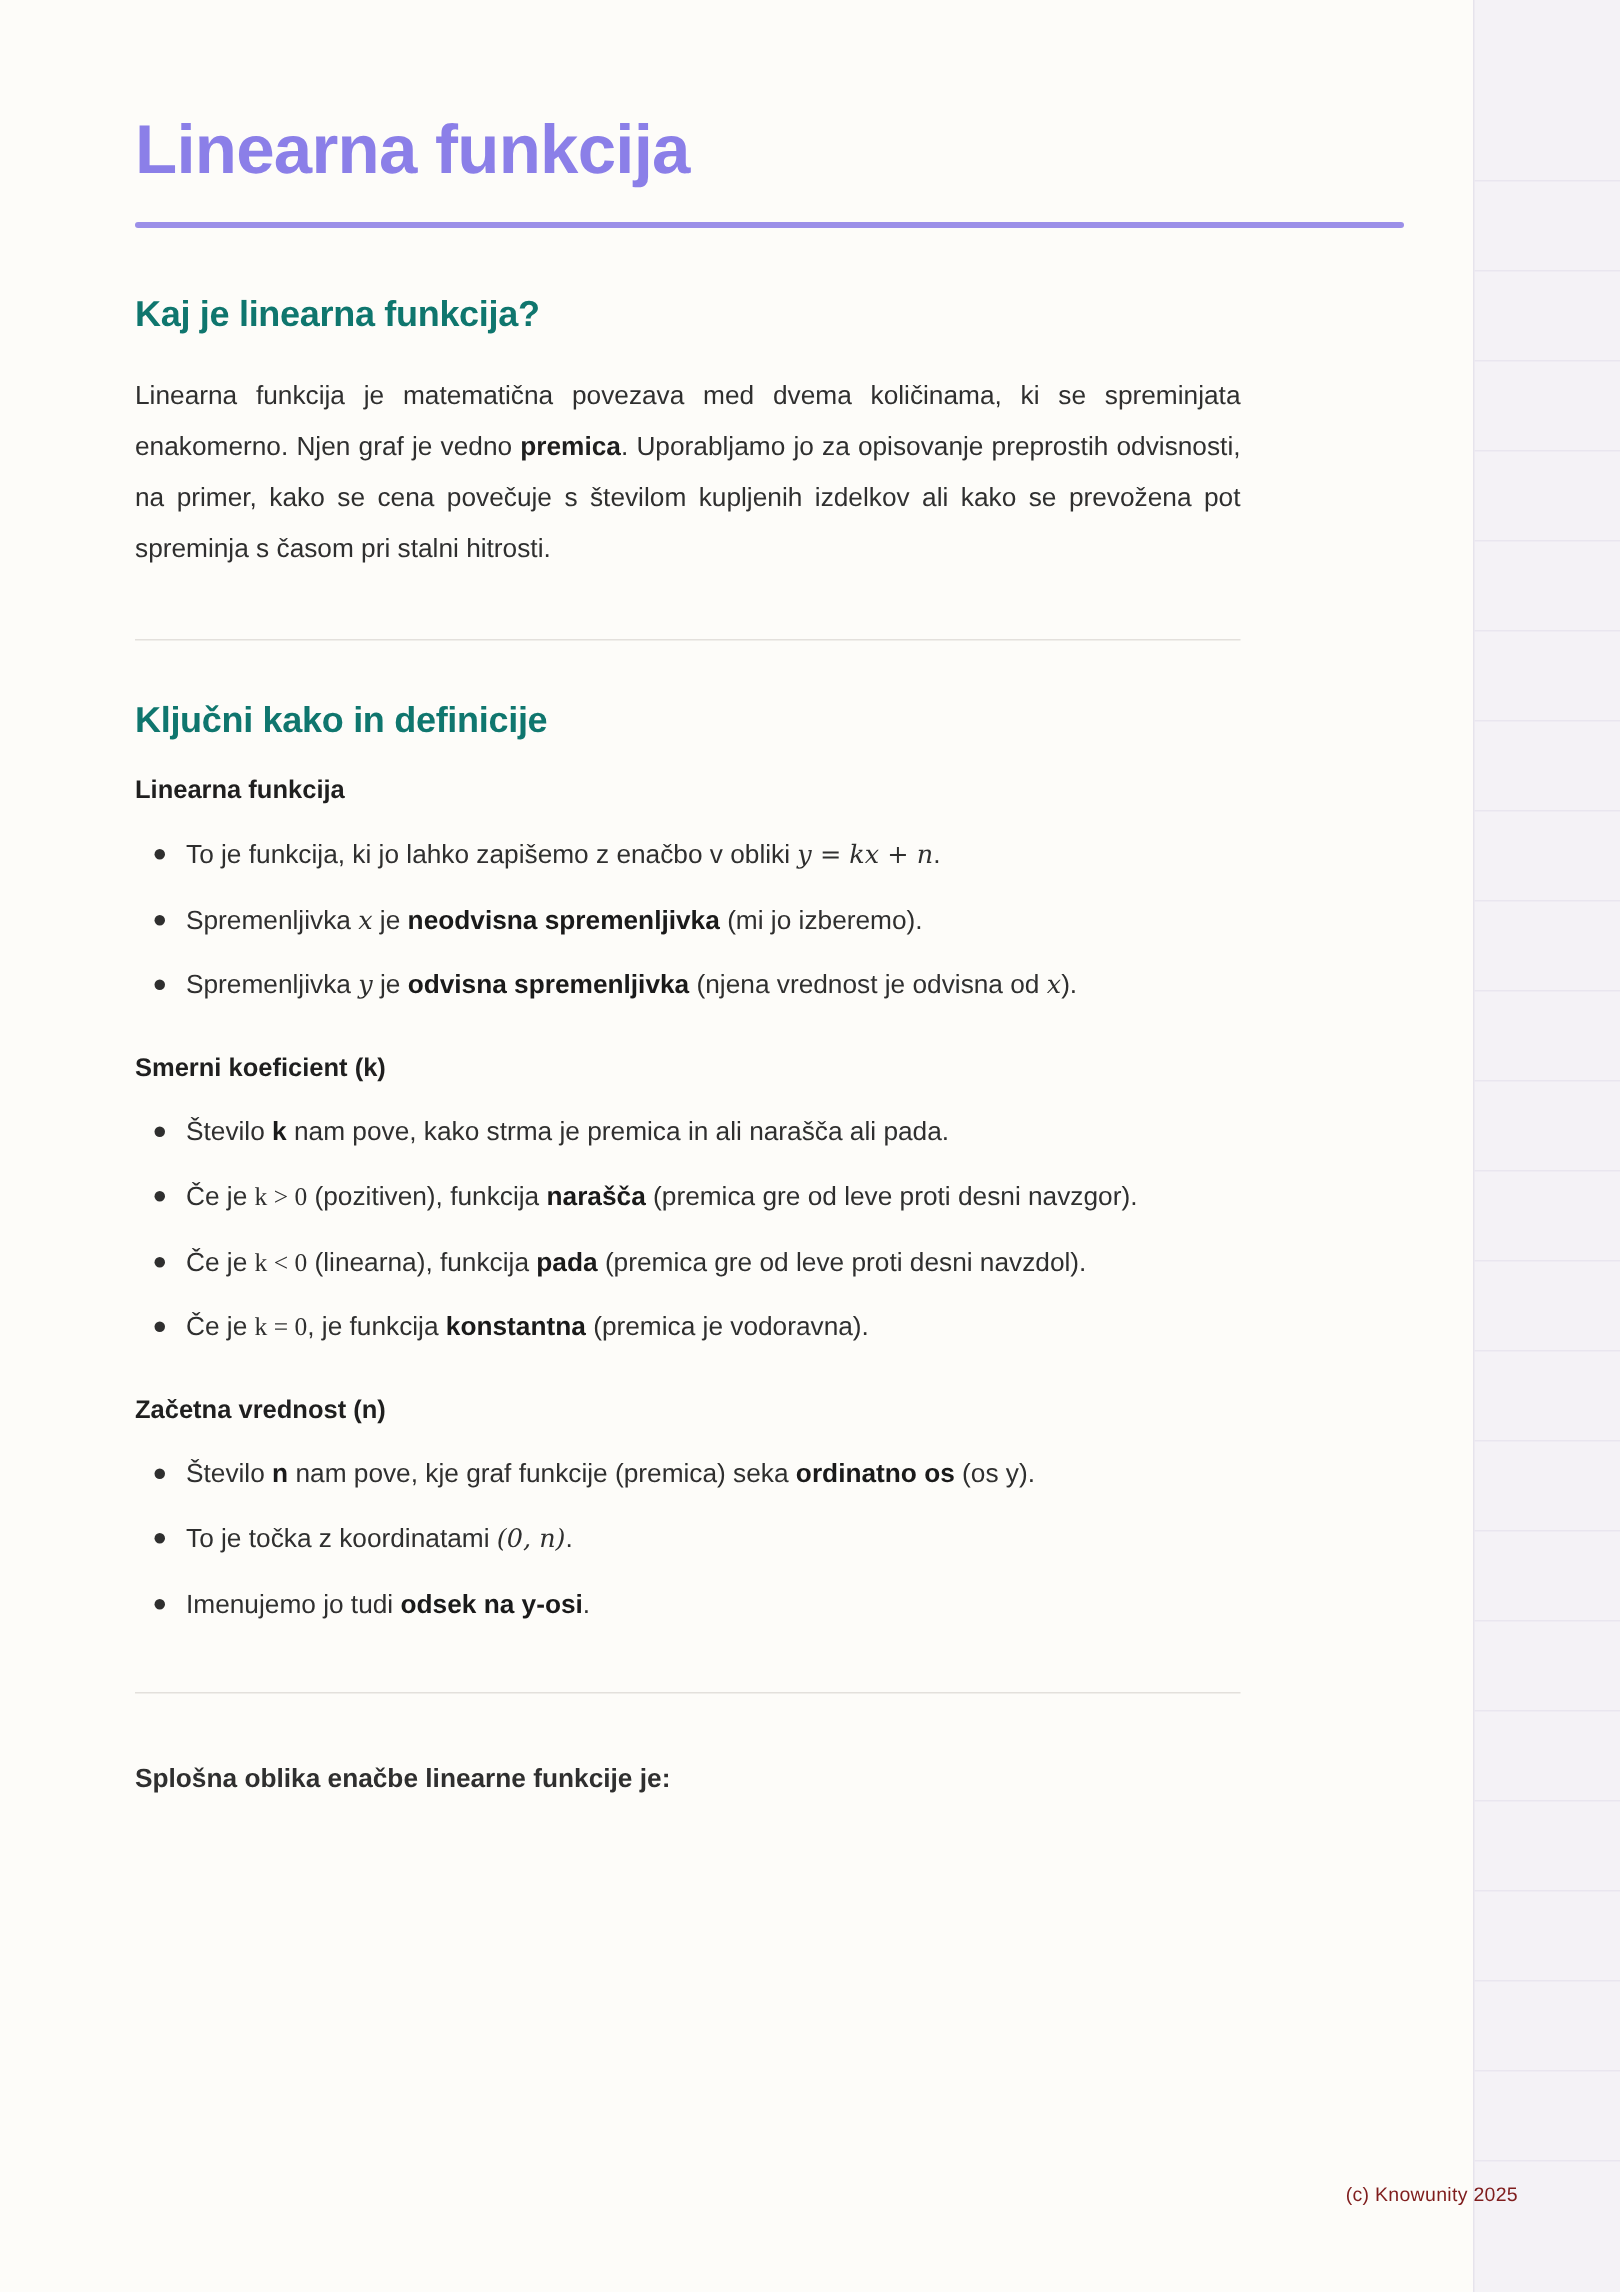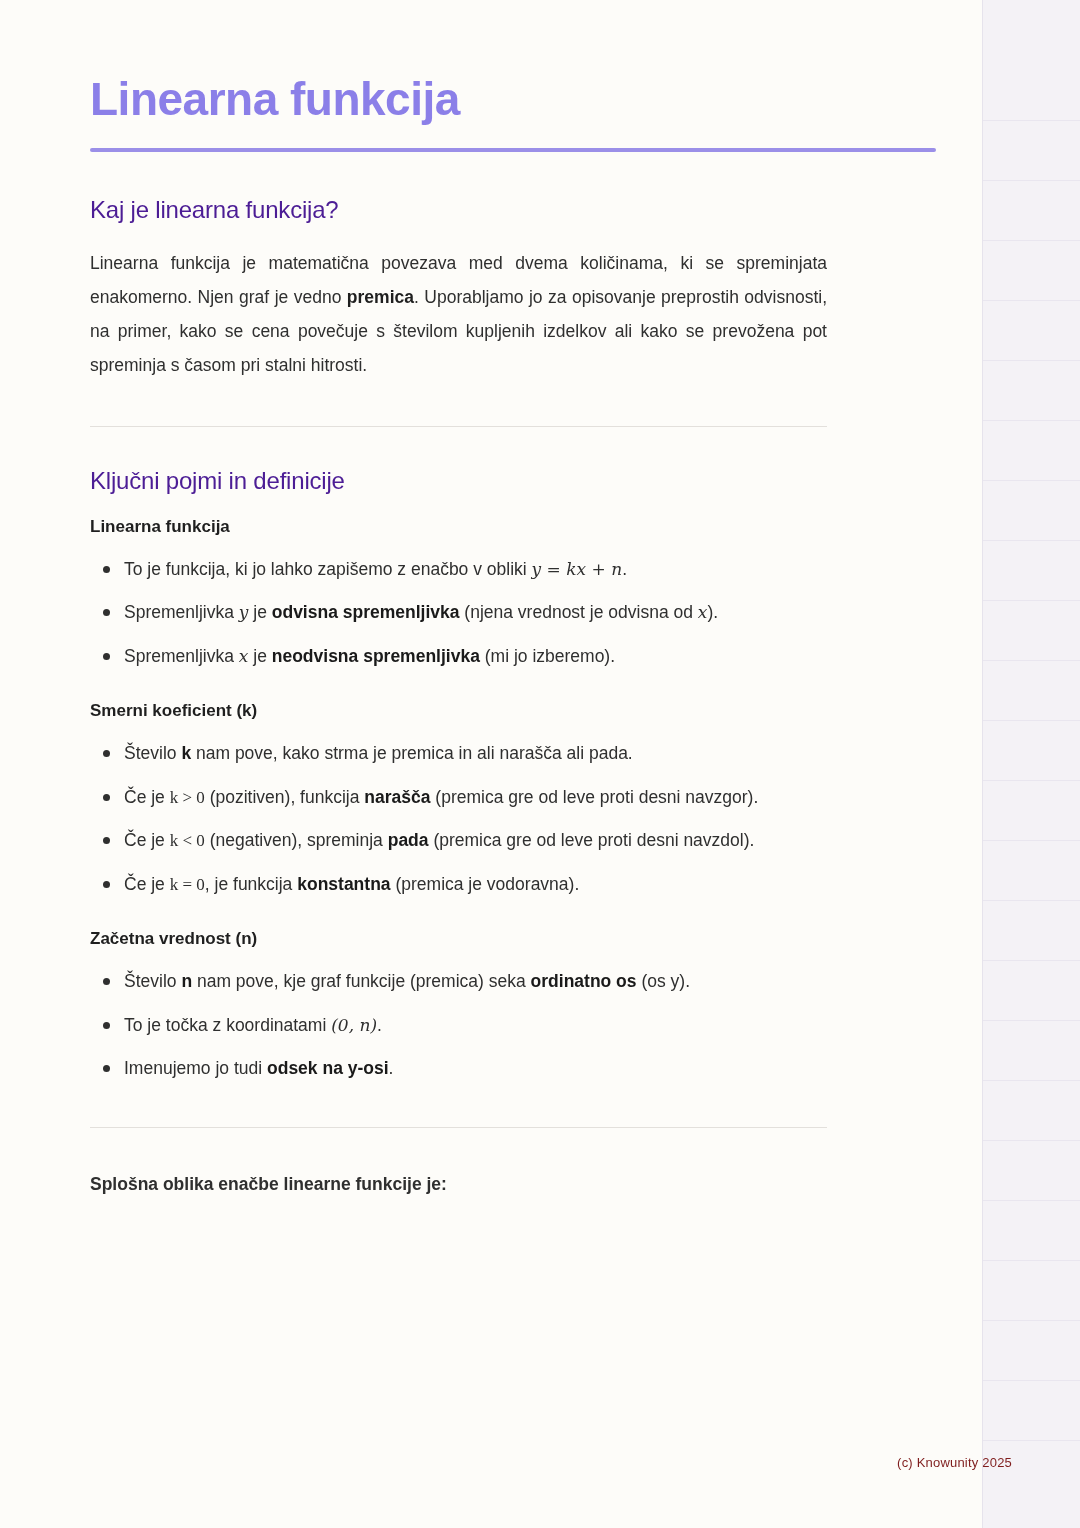--- a/index.html
+++ b/index.html
@@ -57,22 +57,22 @@
   .title-rule {
     height: 4px;
     background: #9b8fe8;
     border-radius: 2px;
     width: 846px;
     margin-bottom: 44px;
   }
 
   h2.section {
     font-size: 24px;
-    font-weight: normal;
-    color: #4c1d95;
+    font-weight: bold;
+    color: #0f766e;
     margin: 0 0 22px 0;
     letter-spacing: -0.2px;
   }
 
   p.para {
     font-size: 17.5px;
     line-height: 1.95;
     color: #2f2f2f;
     margin: 0;
     text-align: justify;
@@ -183,45 +183,45 @@
     <h1 class="title">Linearna funkcija</h1>
     <div class="title-rule"></div>
 
     <h2 class="section">Kaj je linearna funkcija?</h2>
     <p class="para">
       <span>Linearna funkcija je matematična povezava med dvema količinama, ki se spreminjata enakomerno. Njen graf je vedno </span><b>premica</b><span>. Uporabljamo jo za opisovanje preprostih odvisnosti, na primer, kako se cena povečuje s številom kupljenih izdelkov ali kako se prevožena pot spreminja s časom pri stalni hitrosti.</span>
     </p>
 
     <div class="divider"></div>
 
-    <h2 class="section">Ključni pojmi in definicije</h2>
+    <h2 class="section">Ključni kako in definicije</h2>
 
     <h3 class="subhead">Linearna funkcija</h3>
     <ul class="bullets">
       <li>
         <span>To je funkcija, ki jo lahko zapišemo z enačbo v obliki </span><span class="mathit">y = kx + n</span><span>.</span>
       </li>
       <li>
+        <span>Spremenljivka </span><span class="mathit">x</span><span> je </span><b>neodvisna spremenljivka</b><span> (mi jo izberemo).</span>
+      </li>
+      <li>
         <span>Spremenljivka </span><span class="mathit">y</span><span> je </span><b>odvisna spremenljivka</b><span> (njena vrednost je odvisna od </span><span class="mathit">x</span><span>).</span>
-      </li>
-      <li>
-        <span>Spremenljivka </span><span class="mathit">x</span><span> je </span><b>neodvisna spremenljivka</b><span> (mi jo izberemo).</span>
       </li>
     </ul>
 
     <h3 class="subhead">Smerni koeficient (k)</h3>
     <ul class="bullets">
       <li>
         <span>Število </span><b>k</b><span> nam pove, kako strma je premica in ali narašča ali pada.</span>
       </li>
       <li>
         <span>Če je </span><span class="mathrm">k &gt; 0</span><span> (pozitiven), funkcija </span><b>narašča</b><span> (premica gre od leve proti desni navzgor).</span>
       </li>
       <li>
-        <span>Če je </span><span class="mathrm">k &lt; 0</span><span> (negativen), spreminja </span><b>pada</b><span> (premica gre od leve proti desni navzdol).</span>
+        <span>Če je </span><span class="mathrm">k &lt; 0</span><span> (linearna), funkcija </span><b>pada</b><span> (premica gre od leve proti desni navzdol).</span>
       </li>
       <li>
         <span>Če je </span><span class="mathrm">k = 0</span><span>, je funkcija </span><b>konstantna</b><span> (premica je vodoravna).</span>
       </li>
     </ul>
 
     <h3 class="subhead">Začetna vrednost (n)</h3>
     <ul class="bullets">
       <li>
         <span>Število </span><b>n</b><span> nam pove, kje graf funkcije (premica) seka </span><b>ordinatno os</b><span> (os y).</span>

